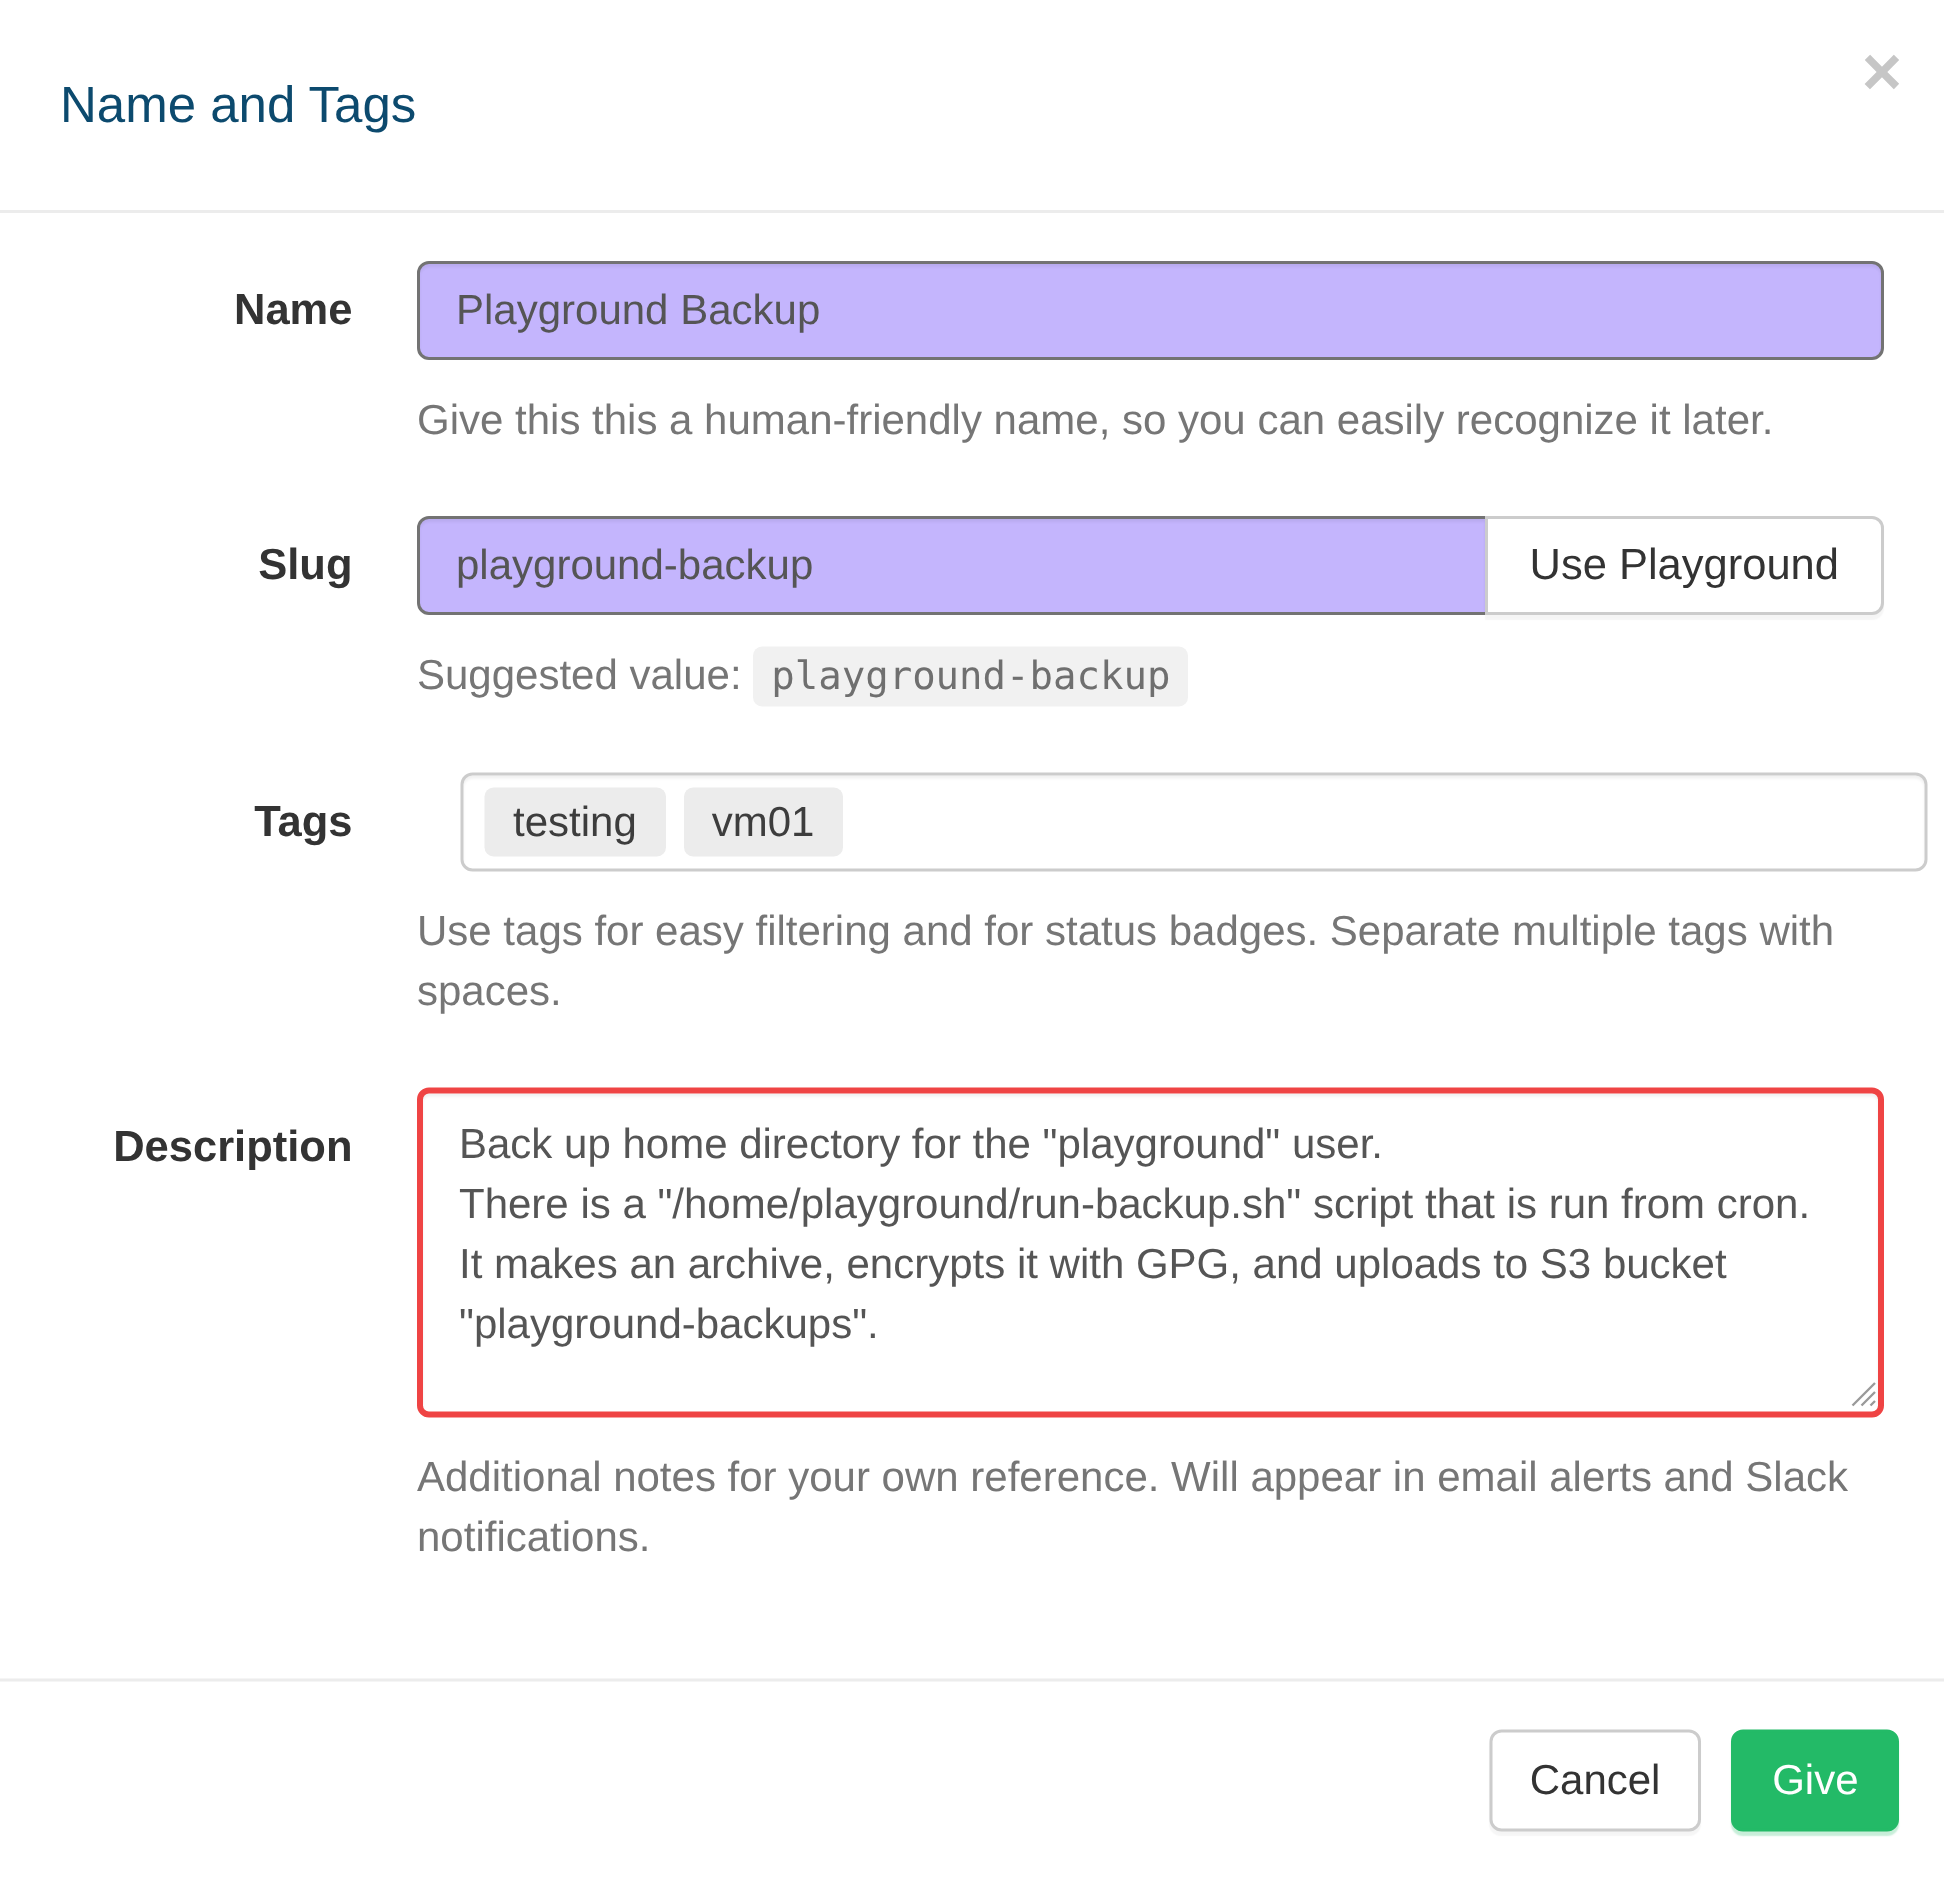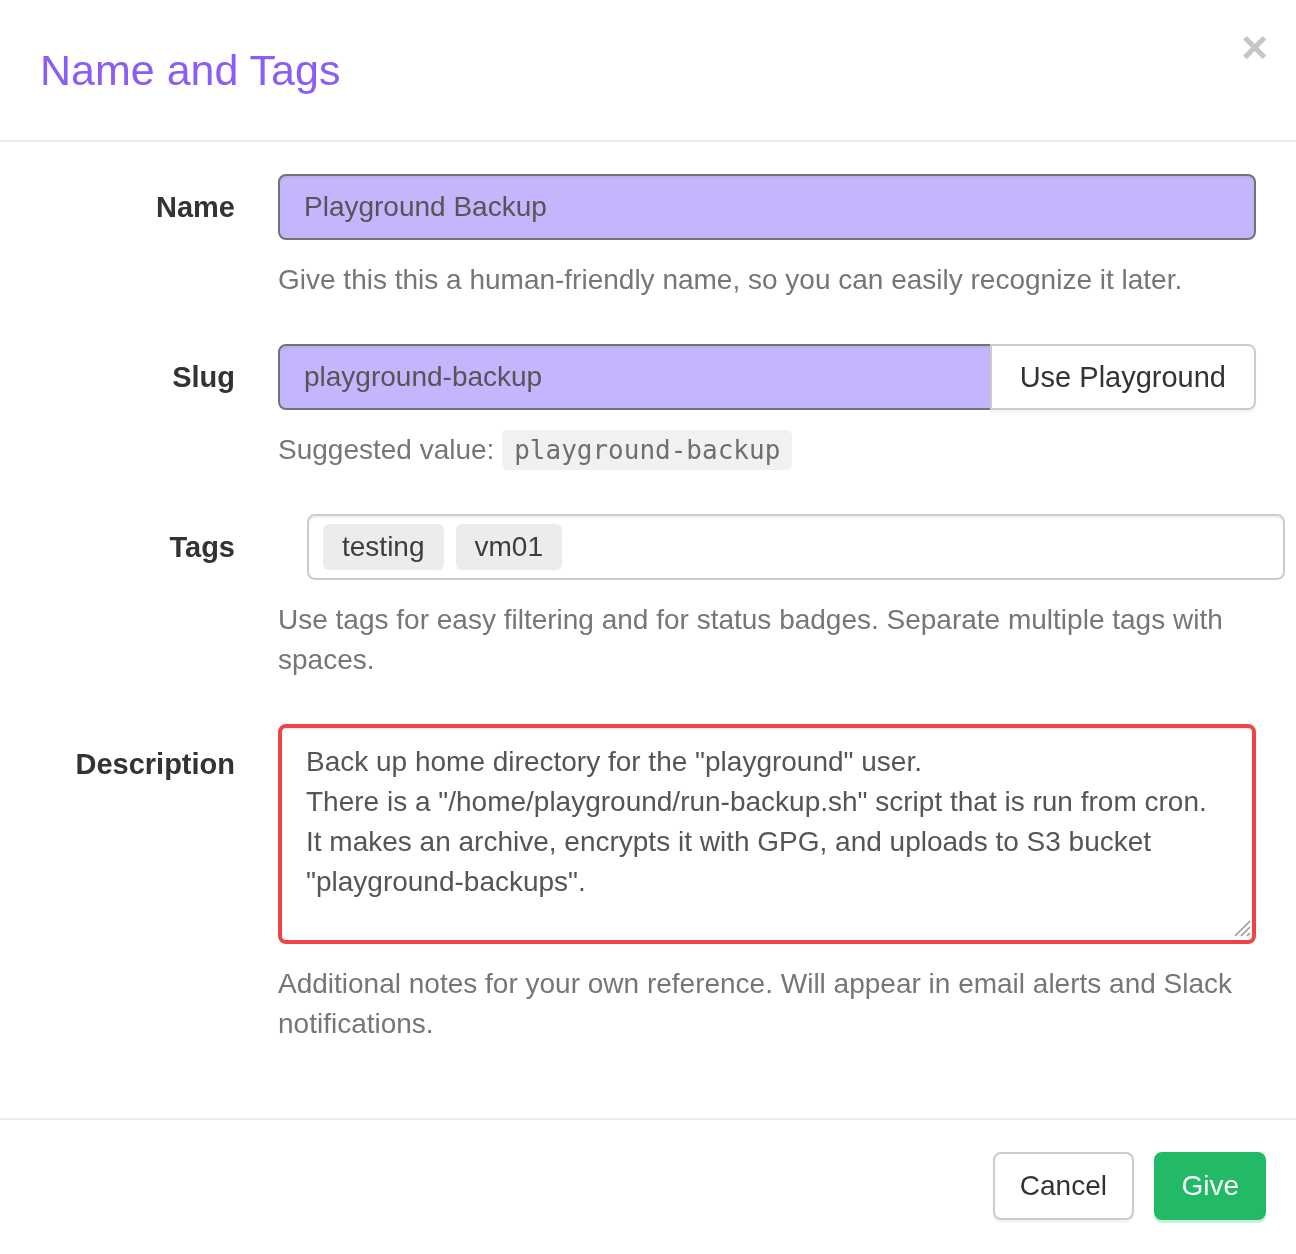--- a/index.html
+++ b/index.html
@@ -13,24 +13,24 @@
     overflow: hidden;
   }
 
   
   .modal-header {
     position: relative;
     padding: 48px 40px;
     border-bottom: 2px solid #ececec;
   }
   .modal-title {
-    font-size: 43px;
+    font-size: 34px;
     font-weight: 400;
     line-height: 44px;
-    color: #8b5cf6;
+    color: #0c4a6e;
   }
   .close-btn {
     position: absolute;
     top: 24px;
     right: 28px;
     border: none;
     background: none;
     font-size: 46px;
     font-weight: 700;
     line-height: 1;

